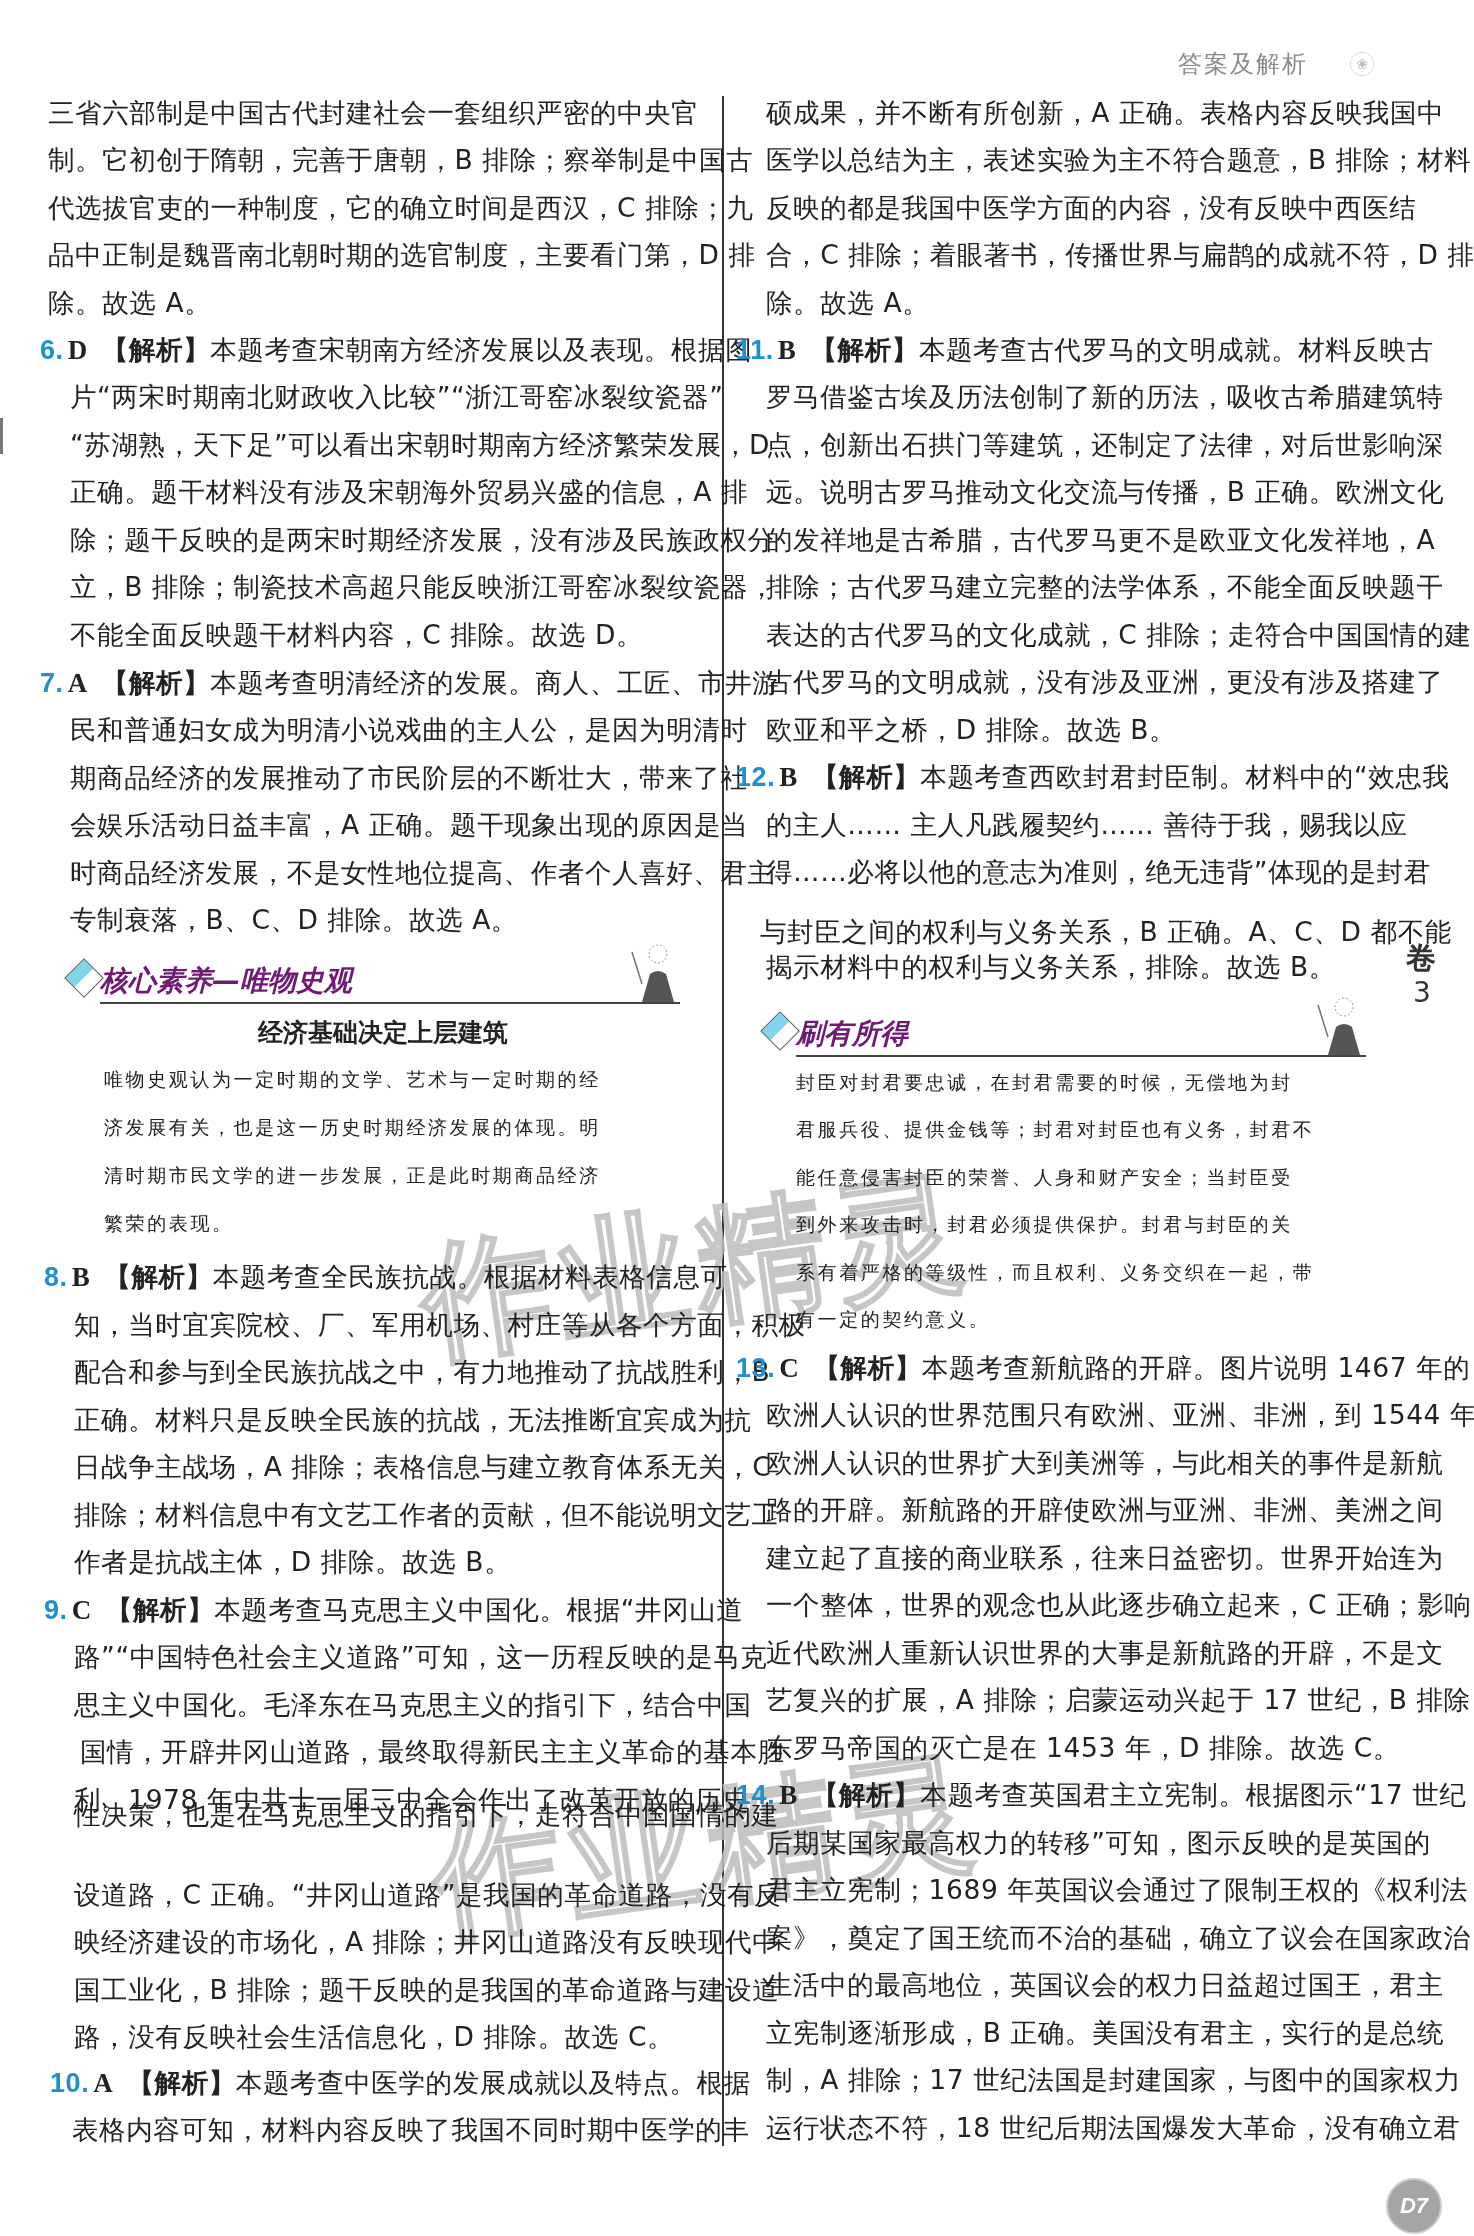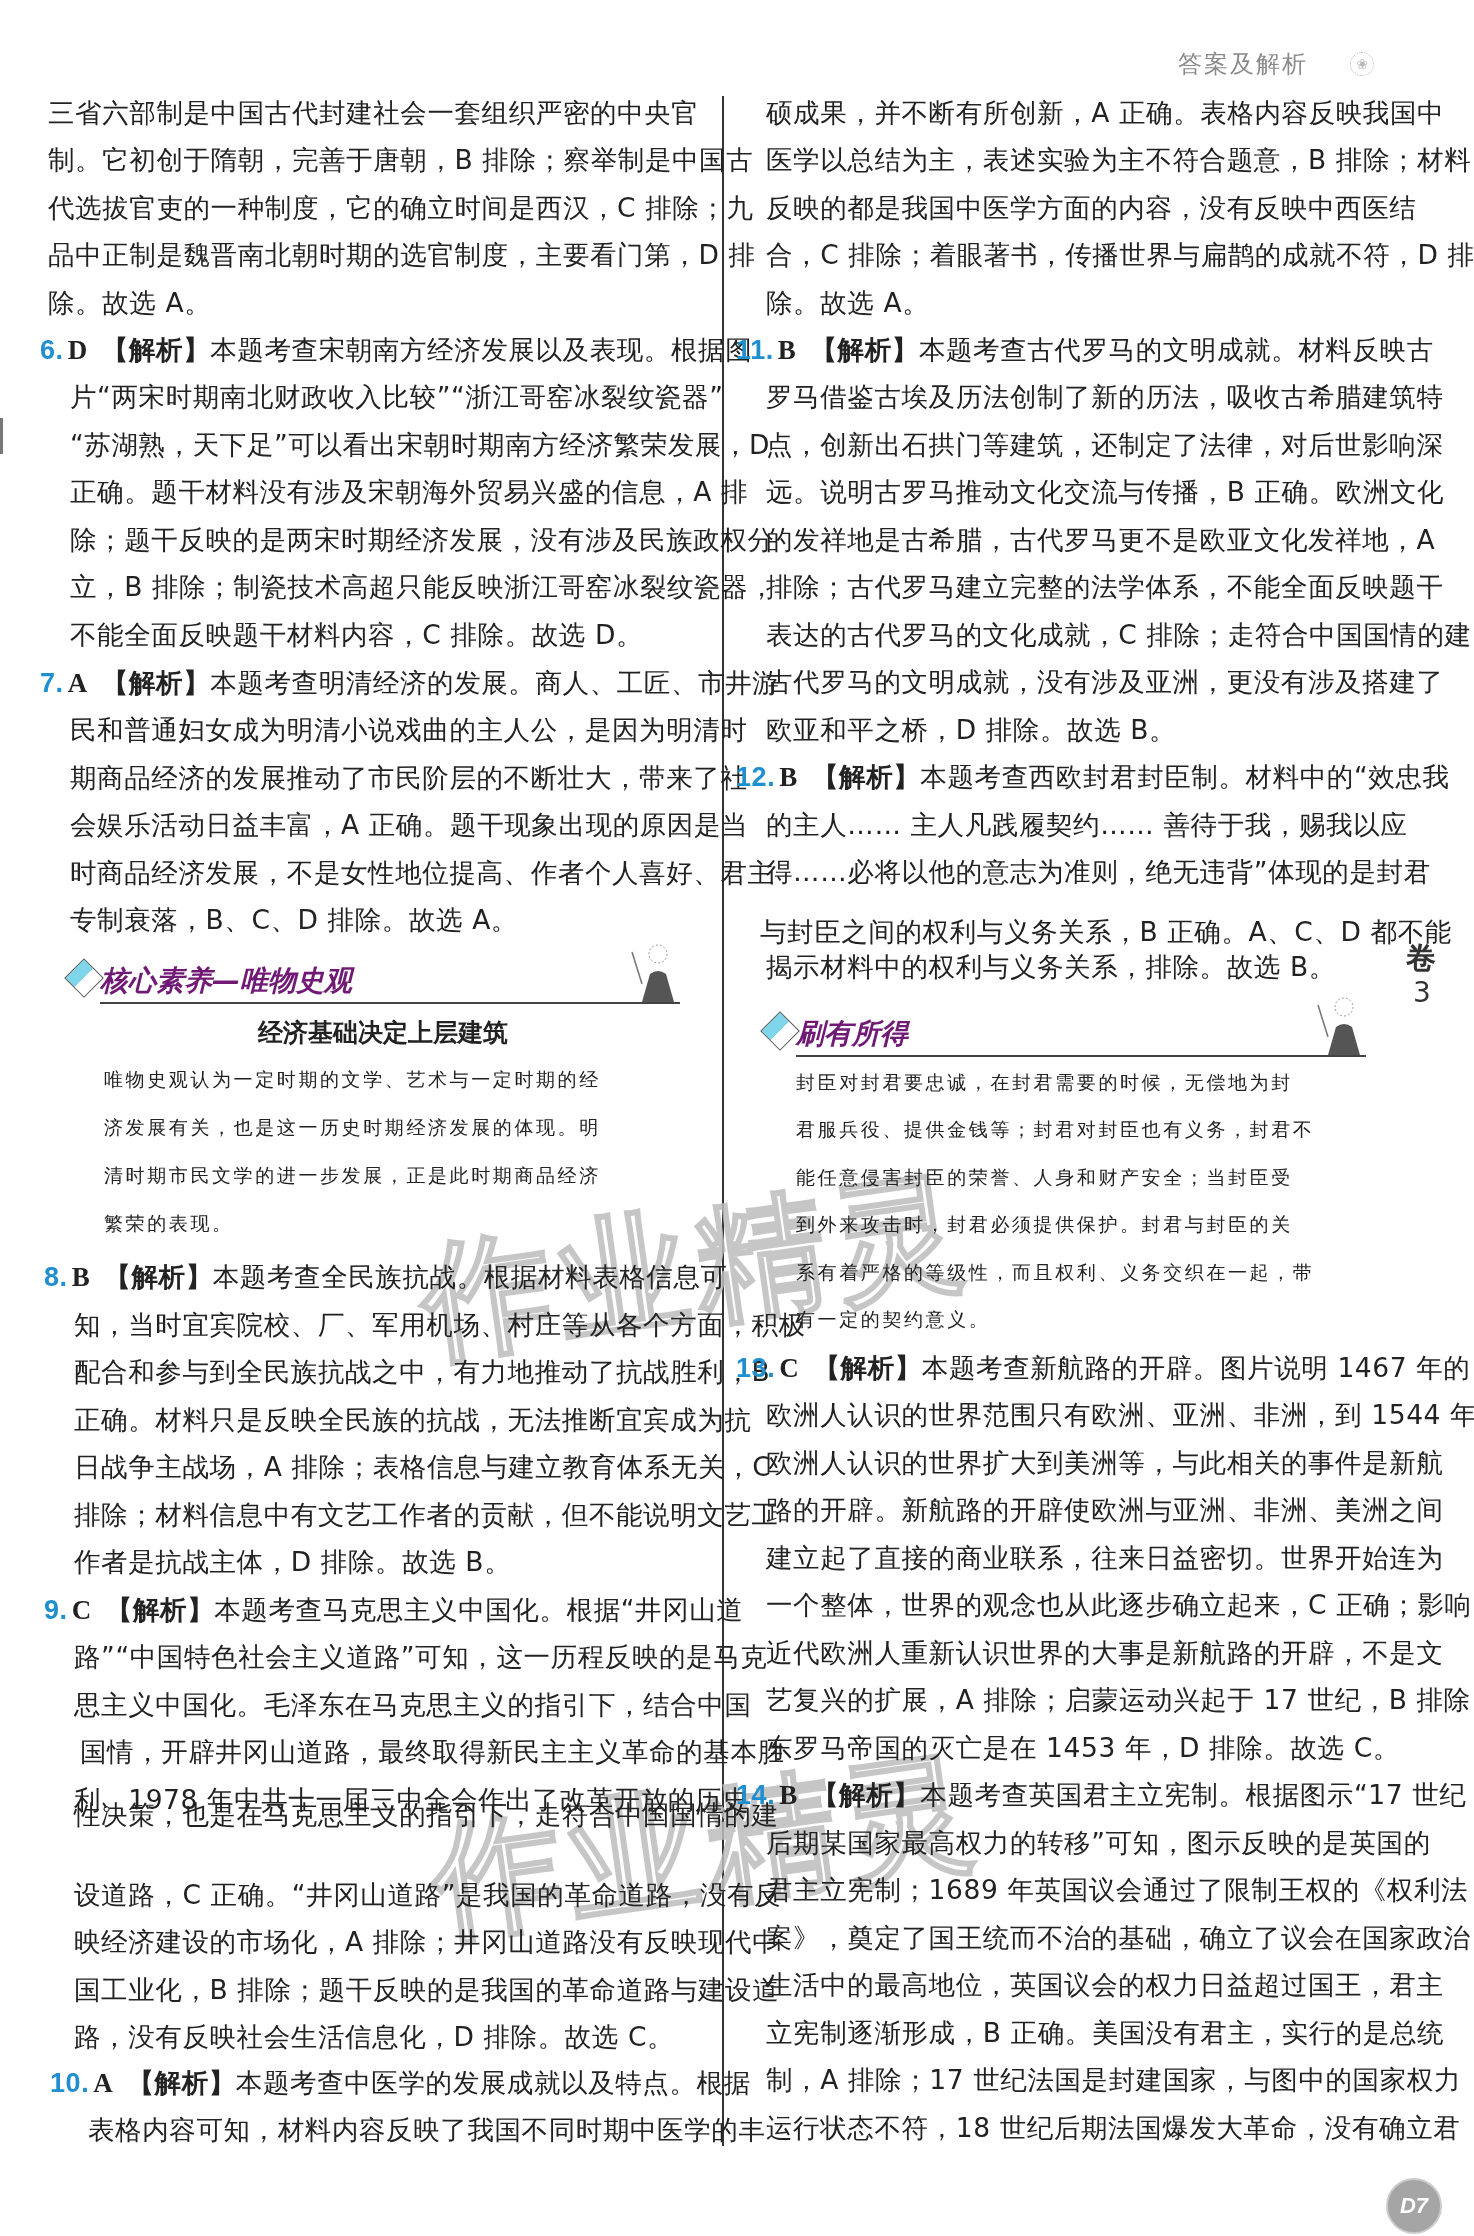--- a/index.html
+++ b/index.html
@@ -99,21 +99,21 @@
   <div class="line" style="left:26px;top:1785px;">利。1978 年中共十一届三中全会作出了改革开放的历史</div>
   <div class="line" style="left:26px;top:1800px;">性决策，也是在马克思主义的指引下，走符合中国国情的建</div>
   <div class="line" style="left:26px;top:1880px;">设道路，C 正确。“井冈山道路”是我国的革命道路，没有反</div>
   <div class="line" style="left:26px;top:1927px;">映经济建设的市场化，A 排除；井冈山道路没有反映现代中</div>
   <div class="line" style="left:26px;top:1975px;">国工业化，B 排除；题干反映的是我国的革命道路与建设道</div>
   <div class="line" style="left:26px;top:2022px;">路，没有反映社会生活信息化，D 排除。故选 C。</div>
 
   <div class="line" style="left:2px;top:2068px;">
     <span class="num">10.</span><span class="ans">A</span><span class="tag">【解析】</span><span>本题考查中医学的发展成就以及特点。根据</span>
   </div>
-  <div class="line" style="left:40px;top:2115px;">表格内容可知，材料内容反映了我国不同时期中医学的丰</div>
+  <div class="line" style="left:24px;top:2115px;">表格内容可知，材料内容反映了我国不同时期中医学的丰</div>
 </div>
 
 <div class="col right">
   <div class="line" style="left:30px;top:98px;">硕成果，并不断有所创新，A 正确。表格内容反映我国中</div>
   <div class="line" style="left:30px;top:145px;">医学以总结为主，表述实验为主不符合题意，B 排除；材料</div>
   <div class="line" style="left:30px;top:193px;">反映的都是我国中医学方面的内容，没有反映中西医结</div>
   <div class="line" style="left:30px;top:240px;">合，C 排除；着眼著书，传播世界与扁鹊的成就不符，D 排</div>
   <div class="line" style="left:30px;top:288px;">除。故选 A。</div>
 
   <div class="line" style="left:0;top:335px;">

